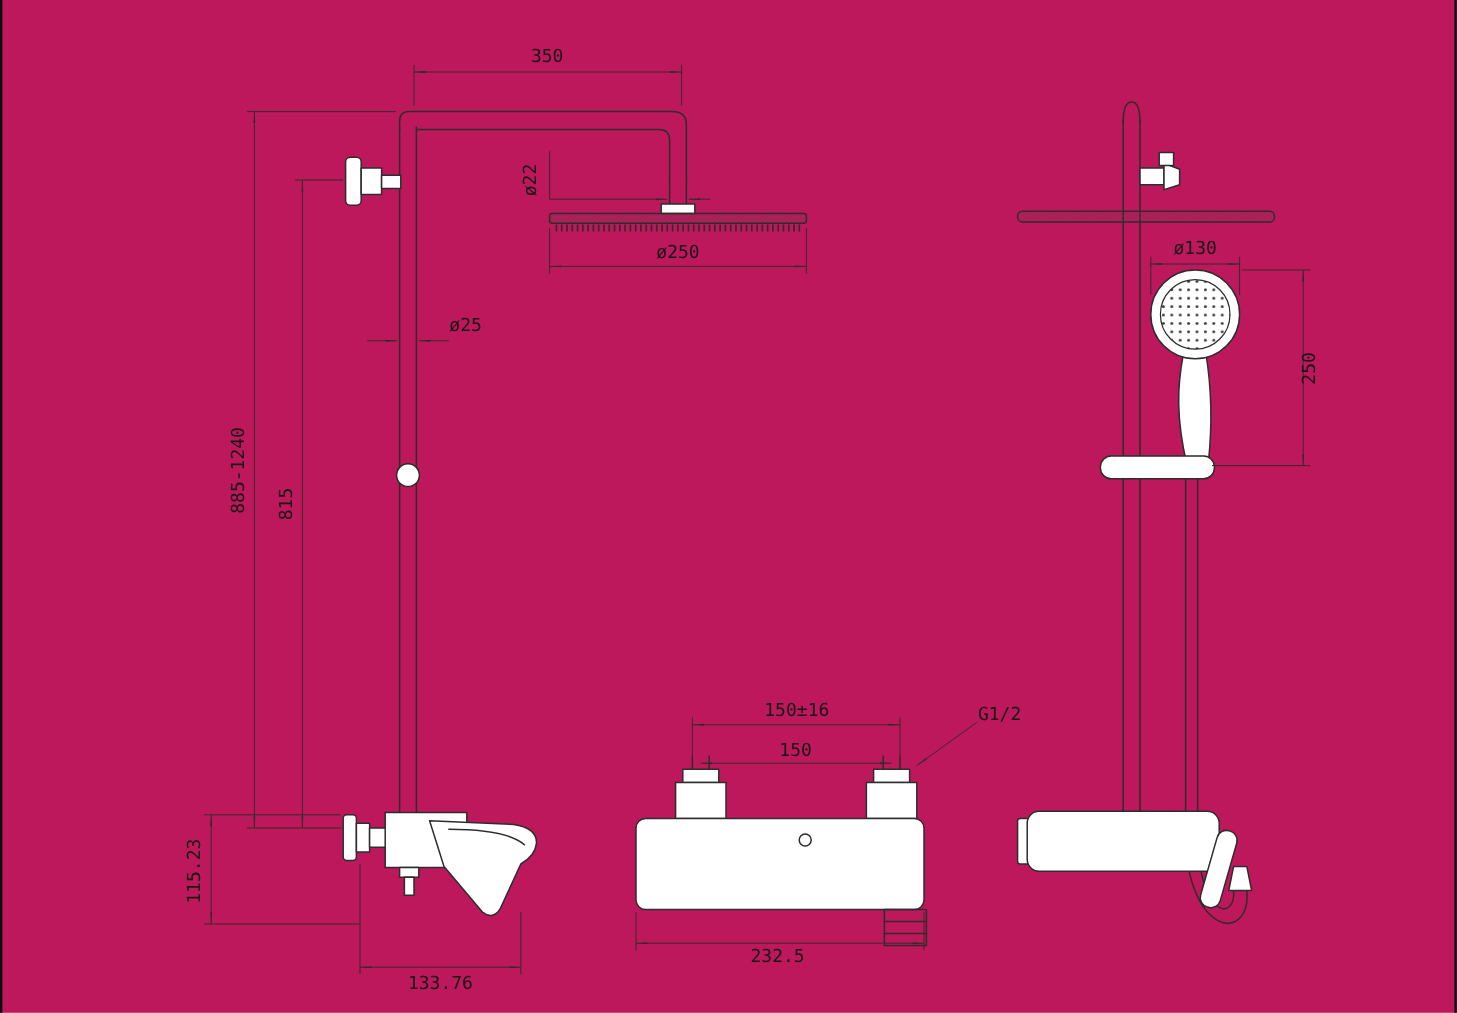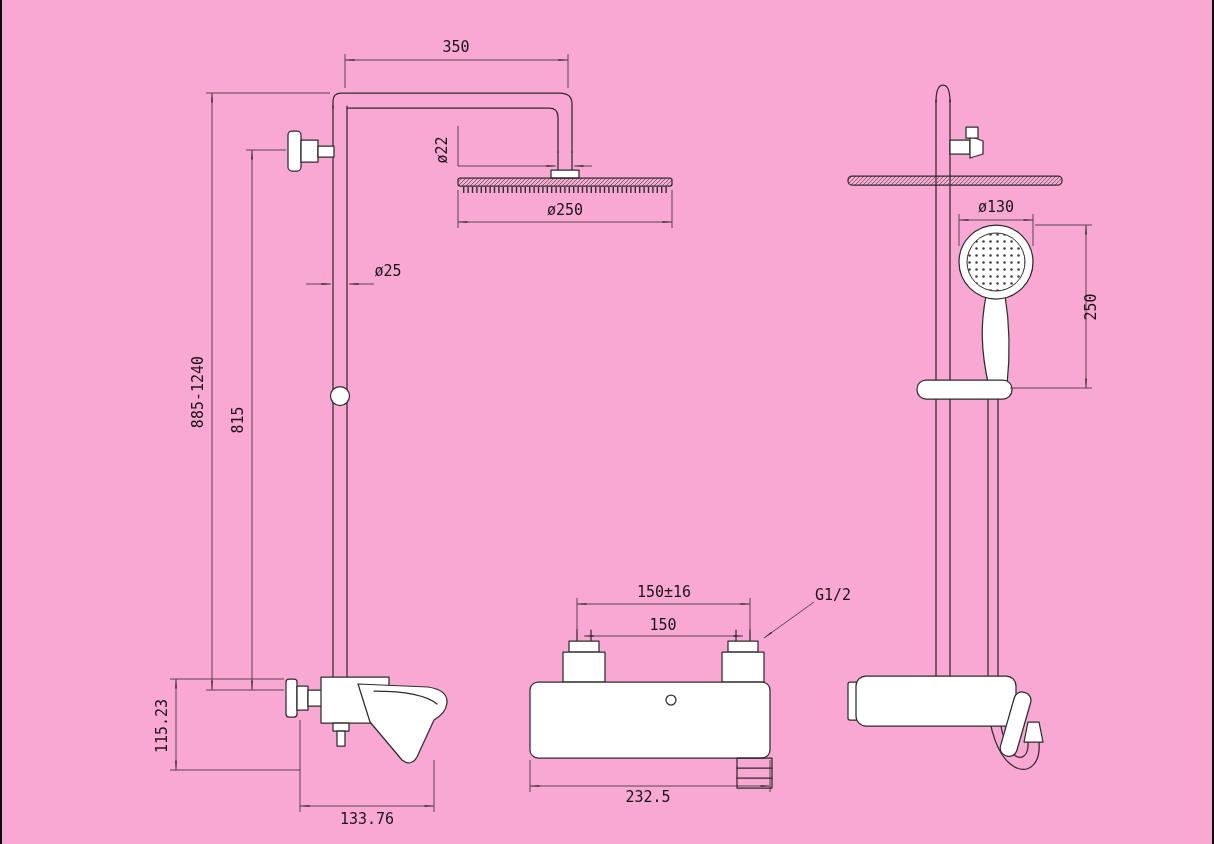--- a/index.html
+++ b/index.html
@@ -1,17 +1,17 @@
 <!DOCTYPE html>
 <html><head>
 <meta charset="utf-8">
 <style>
   html,body{margin:0;padding:0;background:#ffffff;}
   body{width:1214px;height:844px;position:relative;overflow:hidden;font-family:"DejaVu Sans",sans-serif;}
-  .stage{position:absolute;inset:0;background:#f9a8d4;}
+  .stage{position:absolute;inset:0;background:#be185d;}
   .edge{position:absolute;top:0;bottom:0;width:2px;background:#0c0c0c;}
   .edge.l{left:0;}
   .edge.r{right:0;}
   svg{position:absolute;left:0;top:0;}
   .ol{fill:none;stroke:#2d2d2d;stroke-width:1.25;stroke-linecap:round;stroke-linejoin:round;}
   .olf{fill:#ffffff;stroke:#2d2d2d;stroke-width:1.25;stroke-linejoin:round;}
   .dl{fill:none;stroke:#2d2d2d;stroke-width:0.8;}
   .nz{fill:none;stroke:#2d2d2d;stroke-width:6;stroke-dasharray:1.4 3;}
   .dt{font-family:"DejaVu Sans Mono","Liberation Mono",monospace;fill:#161616;text-anchor:middle;font-size:15px;}
 </style>

